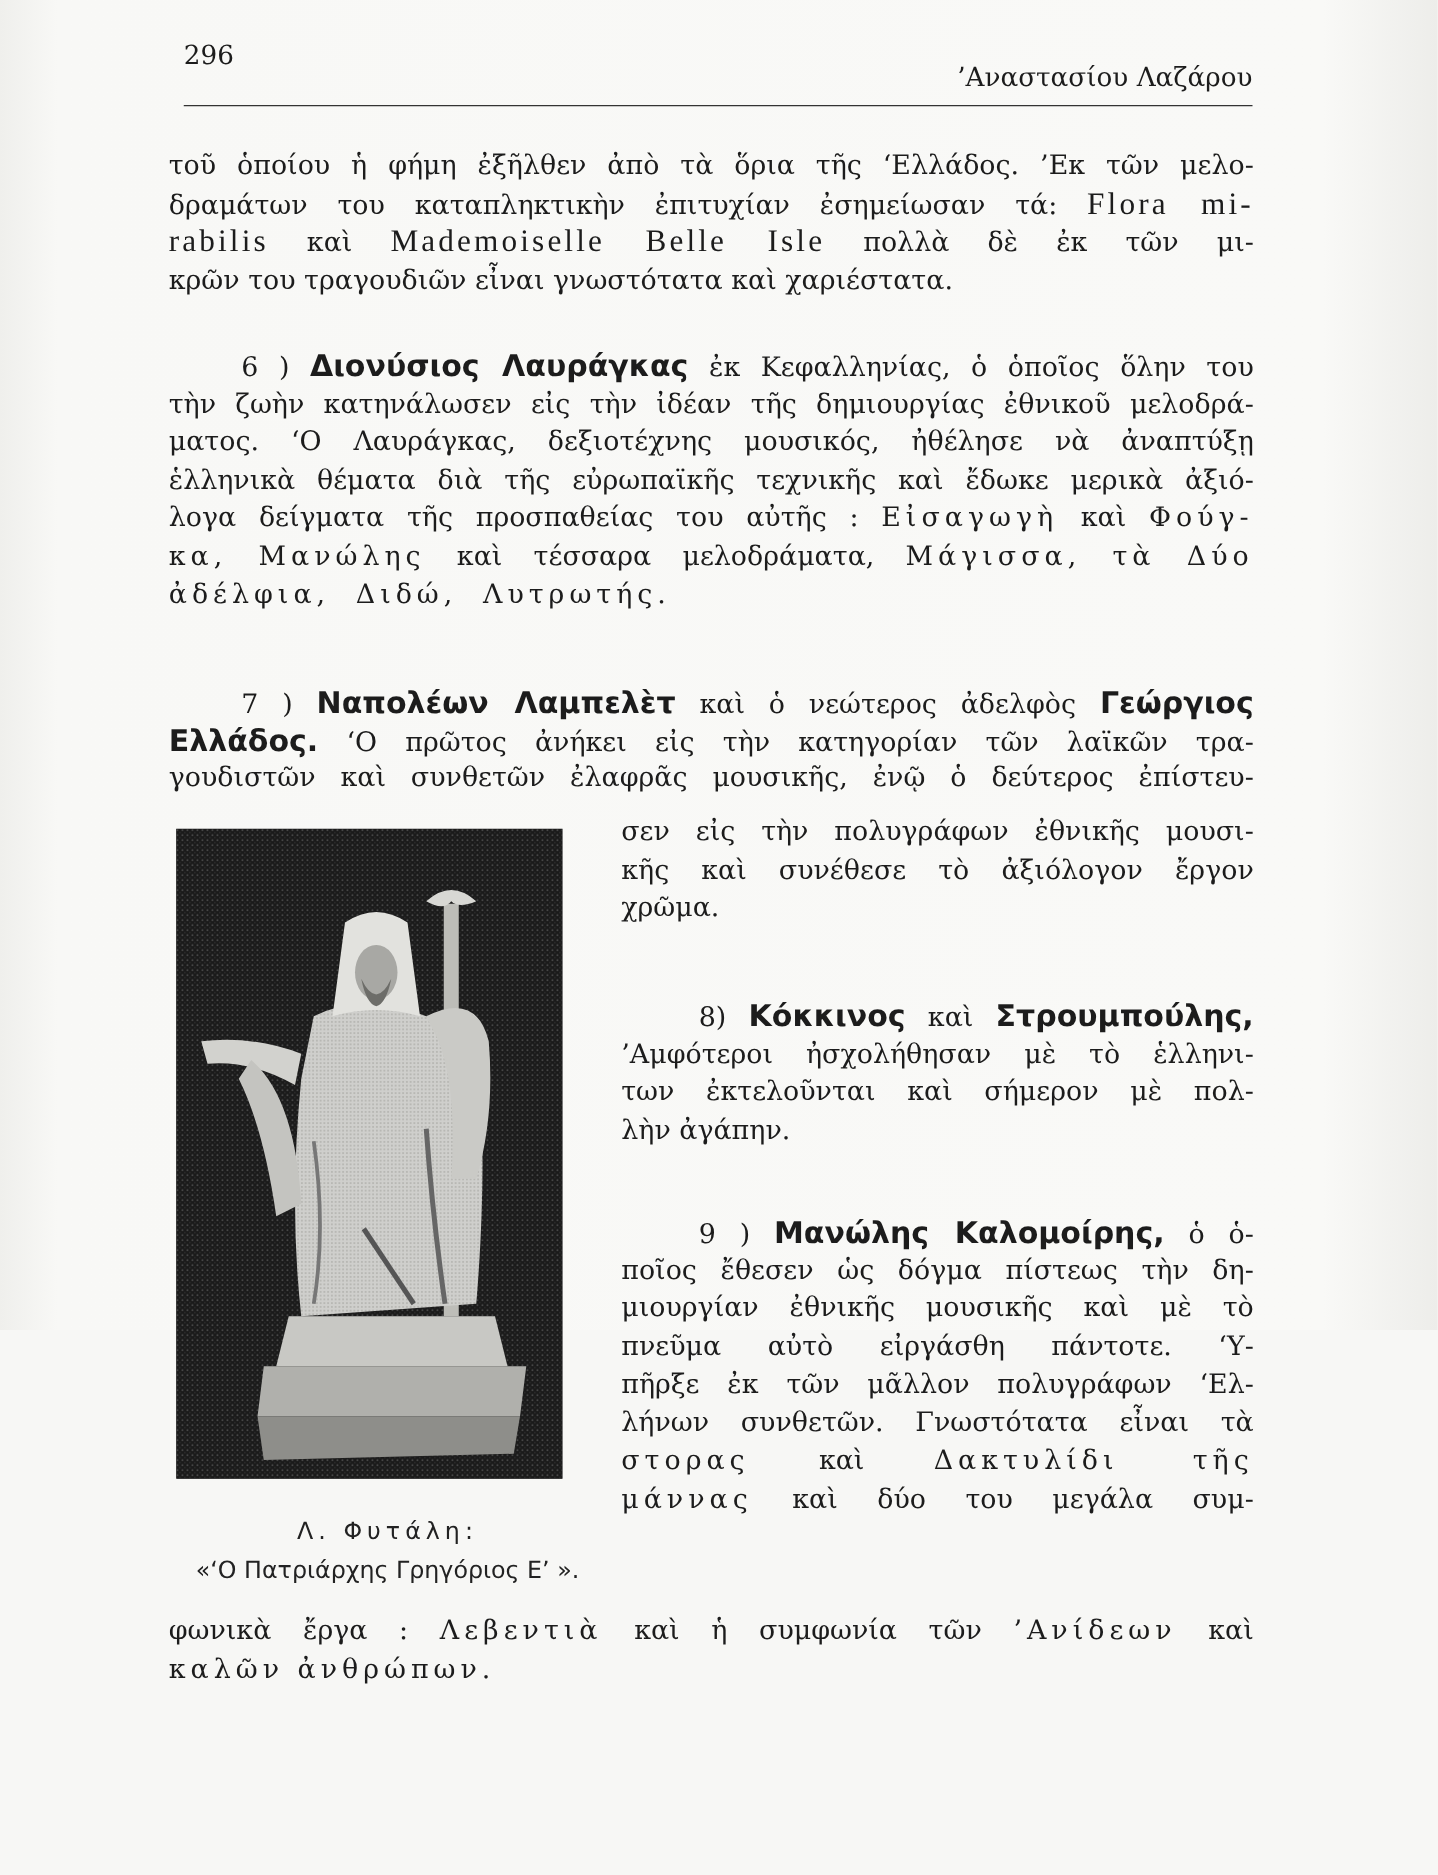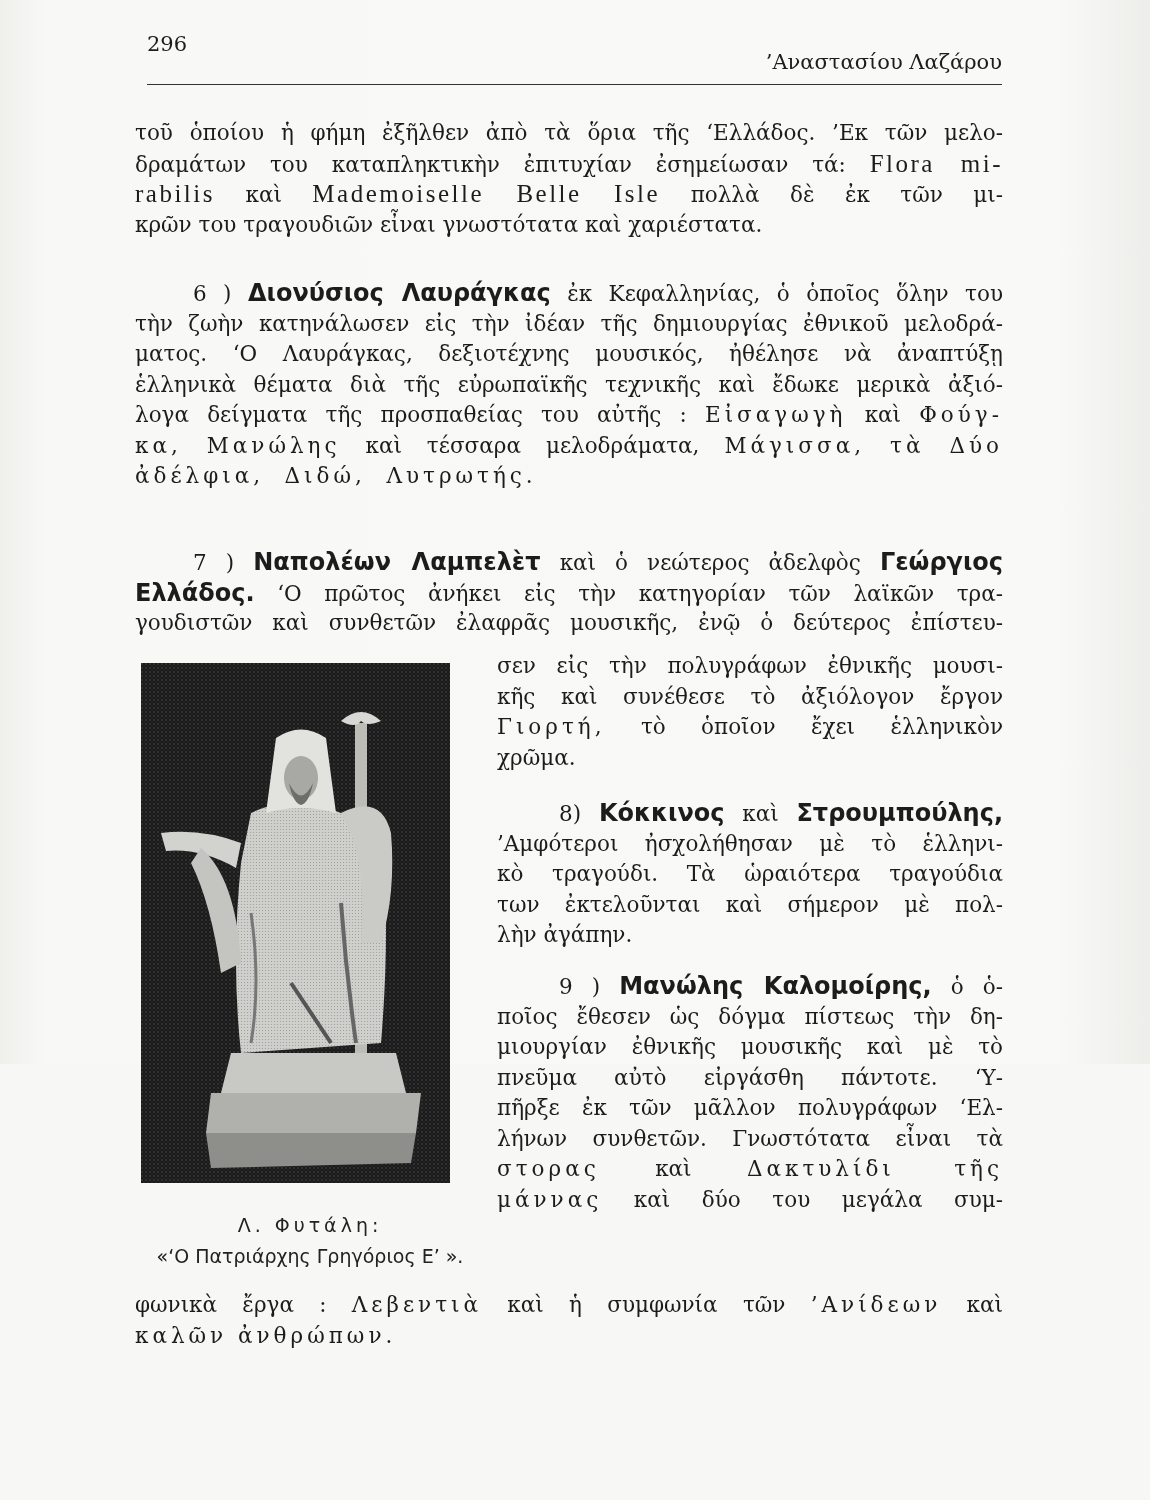--- a/index.html
+++ b/index.html
@@ -130,28 +130,26 @@
 
       <path d="M90 390 L255 390 L265 430 L80 430 Z" fill="#c8c8c4"></path>
       <path d="M70 430 L280 430 L275 470 L65 470 Z" fill="#b0b0ac"></path>
       <path d="M65 470 L275 470 L270 500 L70 505 Z" fill="#8e8e8a"></path>
     </svg>
   </div>
 
   <div class="right-col" style="top:651px;">
     <span class="line">σεν εἰς τὴν πολυγράφων ἐθνικῆς μουσι-</span>
     <span class="line">κῆς καὶ συνέθεσε τὸ ἀξιόλογον ἔργον</span>
-    <span class="line"><span class="spaced">Γιορτή,</span> <span>τὸ ὁποῖον ἔχει ἑλληνικὸν</span></span>
     <span class="line last">χρῶμα.</span>
   </div>
 
   <div class="right-col" style="top:798px;">
     <span class="line" style="padding-left:62px;"><span>8)</span> <b>Κόκκινος</b> <span>καὶ</span> <b>Στρουμπούλης,</b></span>
     <span class="line">’Αμφότεροι ἠσχολήθησαν μὲ τὸ ἑλληνι-</span>
-    <span class="line">κὸ τραγούδι. Τὰ ὡραιότερα τραγούδια</span>
     <span class="line">των ἐκτελοῦνται καὶ σήμερον μὲ πολ-</span>
     <span class="line last">λὴν ἀγάπην.</span>
   </div>
 
   <div class="right-col" style="top:971px;">
     <span class="line" style="padding-left:62px;"><span>9 )</span> <b>Μανώλης Καλομοίρης,</b> <span>ὁ ὁ-</span></span>
     <span class="line">ποῖος ἔθεσεν ὡς δόγμα πίστεως τὴν δη-</span>
     <span class="line">μιουργίαν ἐθνικῆς μουσικῆς καὶ μὲ τὸ</span>
     <span class="line">πνεῦμα αὐτὸ εἰργάσθη πάντοτε. ‘Υ-</span>
     <span class="line">πῆρξε ἐκ τῶν μᾶλλον πολυγράφων ‘Ελ-</span>

